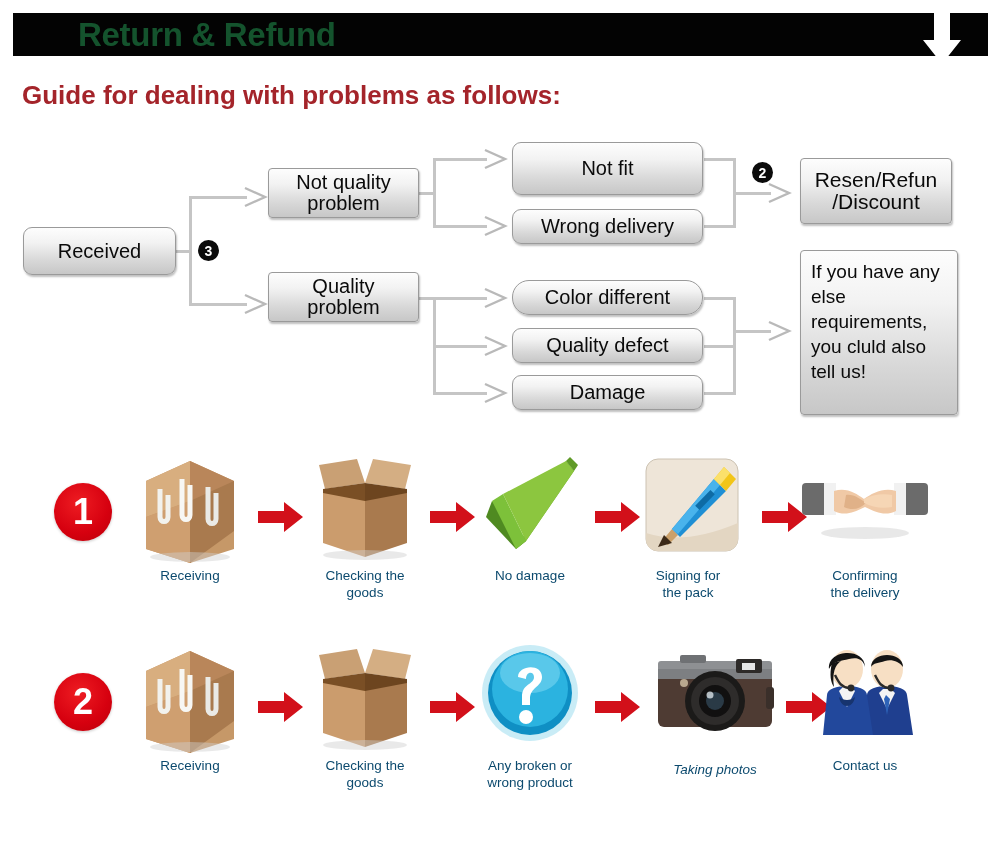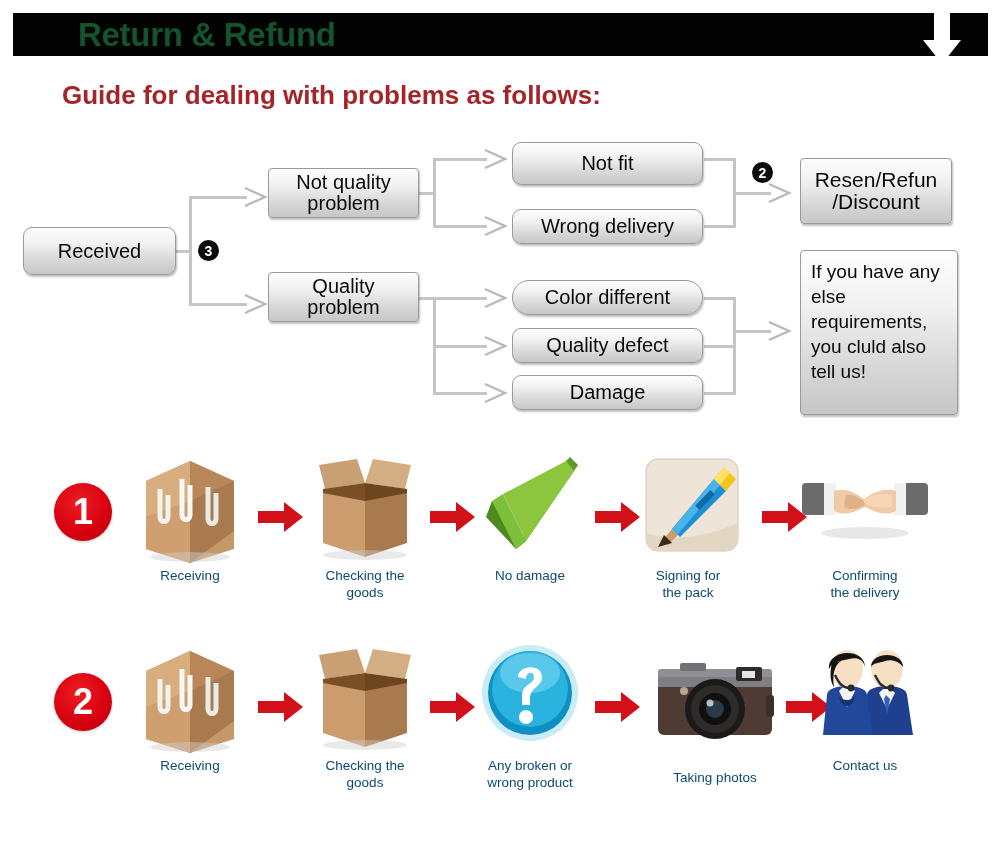--- a/index.html
+++ b/index.html
@@ -19,21 +19,21 @@
     position:absolute;left:78px;top:13px;width:600px;height:43px;
     color:#14532d;font-size:33px;font-weight:bold;letter-spacing:-0.3px;
     line-height:43px;white-space:nowrap;
   }
   .banner-arrow{
     position:absolute;left:921px;top:10px;width:42px;height:56px;
   }
 
   .guide-title{
     position:absolute;left:22px;top:80px;
-    color:#a4242a;font-size:26px;font-weight:bold;white-space:nowrap;margin-left:40px;
+    color:#a4242a;font-size:26px;font-weight:bold;white-space:nowrap;
   }
 
   
   .flow{position:absolute;left:0;top:130px;width:1000px;height:300px;}
   .fbox{
     position:absolute;box-sizing:border-box;
     border:1px solid #9a9a9a;border-radius:9px;
     background:linear-gradient(to bottom,#fdfdfd 0%,#f2f2f2 32%,#d8d8d8 70%,#c7c7c7 100%);
     box-shadow:1px 2px 2px rgba(0,0,0,0.25);
     display:flex;align-items:center;justify-content:center;
@@ -155,21 +155,21 @@
     <div class="fbox tall" style="left:268px;top:38px;width:151px;height:50px;white-space:pre-line;">
       <span>Not quality
 problem</span>
     </div>
 
     <div class="fbox tall" style="left:268px;top:142px;width:151px;height:50px;white-space:pre-line;">
       <span>Quality
 problem</span>
     </div>
 
-    <div class="fbox" style="left:512px;top:12px;width:191px;height:43px;">
+    <div class="fbox" style="left:512px;top:12px;width:191px;height:53px;">
       <span>Not fit</span>
     </div>
 
     <div class="fbox" style="left:512px;top:79px;width:191px;height:35px;">
       <span>Wrong delivery</span>
     </div>
 
     <div class="fbox" style="left:512px;top:150px;width:191px;height:35px;border-radius:17px;">
       <span>Color different</span>
     </div>
@@ -359,21 +359,21 @@
           </svg>
         </div>
         <div class="cap">Any broken or
 wrong product</div>
       </div>
 
       <svg class="redarrow" style="left:595px;top:55px;" viewBox="0 0 46 34">
         <polygon points="0,11 26,11 26,2 45,17 26,32 26,23 0,23" fill="#d2101a"></polygon>
       </svg>
 
-      <div class="cell" style="left:640px;top:12px;width:150px;">
+      <div class="cell" style="left:640px;top:4px;width:150px;font-style:italic;">
         <div class="art">
           <svg viewBox="0 0 150 118" width="150" height="118">
             <rect x="18" y="22" width="114" height="12" rx="3" fill="#8e9093"></rect>
             <rect x="40" y="16" width="26" height="8" rx="2" fill="#6f7174"></rect>
             <rect x="18" y="30" width="114" height="58" rx="6" fill="#4e3b33"></rect>
             <rect x="18" y="30" width="114" height="10" fill="#7d7f82"></rect>
             <rect x="96" y="20" width="26" height="14" rx="2" fill="#2d2a28"></rect>
             <rect x="102" y="24" width="13" height="7" fill="#e6e6e6"></rect>
             <circle cx="75" cy="62" r="30" fill="#1b1a19"></circle>
             <circle cx="75" cy="62" r="24" fill="#2e2c2b"></circle>

